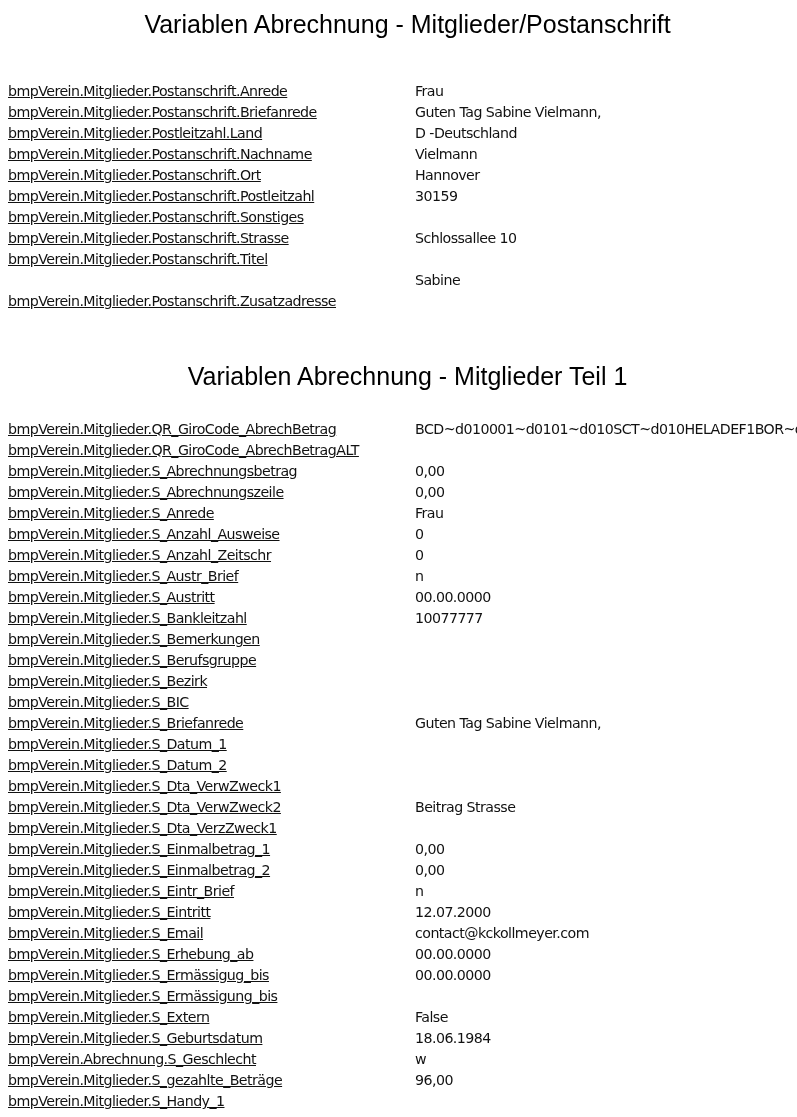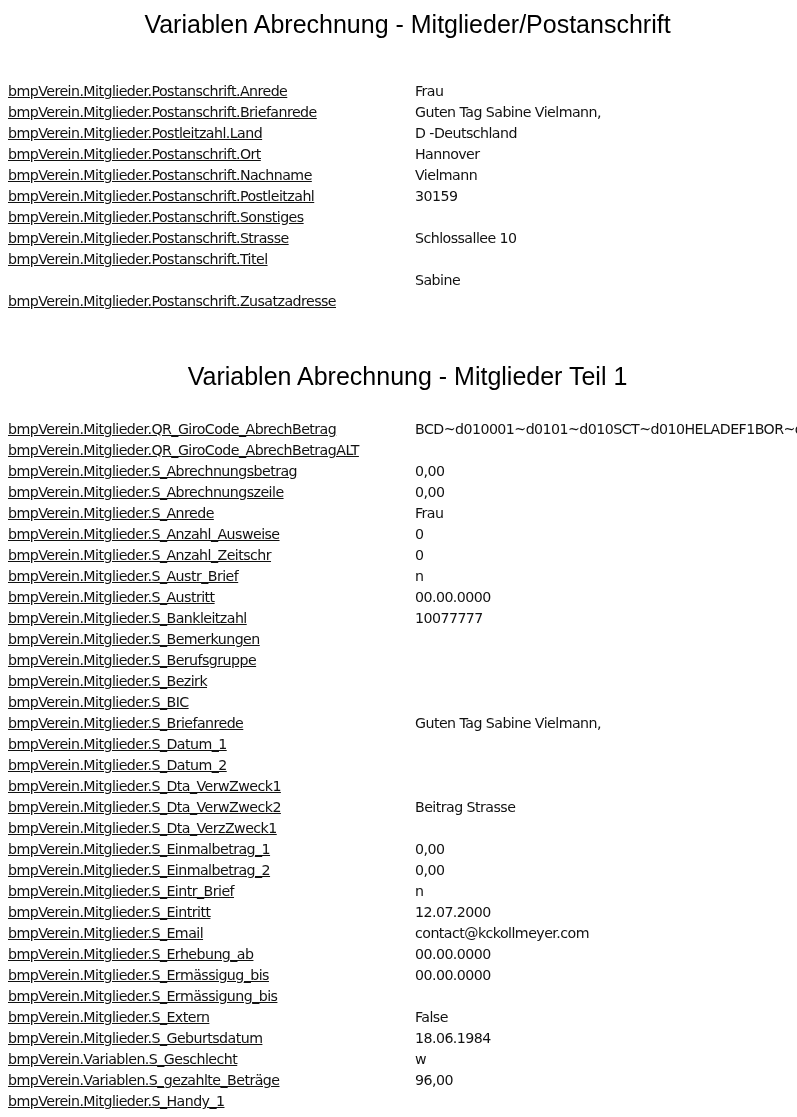--- a/index.html
+++ b/index.html
@@ -27,26 +27,26 @@
     </div>
     <div class="row">
       <span class="k">bmpVerein.Mitglieder.Postanschrift.Briefanrede</span>
       <span class="v">Guten Tag Sabine Vielmann,</span>
     </div>
     <div class="row">
       <span class="k">bmpVerein.Mitglieder.Postleitzahl.Land</span>
       <span class="v">D -Deutschland</span>
     </div>
     <div class="row">
+      <span class="k">bmpVerein.Mitglieder.Postanschrift.Nachname</span>
+      <span class="v">Vielmann</span>
+    </div>
+    <div class="row">
       <span class="k">bmpVerein.Mitglieder.Postanschrift.Ort</span>
       <span class="v">Hannover</span>
-    </div>
-    <div class="row">
-      <span class="k">bmpVerein.Mitglieder.Postanschrift.Nachname</span>
-      <span class="v">Vielmann</span>
     </div>
     <div class="row">
       <span class="k">bmpVerein.Mitglieder.Postanschrift.Postleitzahl</span>
       <span class="v">30159</span>
     </div>
     <div class="row">
       <span class="k">bmpVerein.Mitglieder.Postanschrift.Sonstiges</span>
       <span class="v"></span>
     </div>
     <div class="row">
@@ -182,24 +182,24 @@
     </div>
     <div class="row">
       <span class="k">bmpVerein.Mitglieder.S_Extern</span>
       <span class="v">False</span>
     </div>
     <div class="row">
       <span class="k">bmpVerein.Mitglieder.S_Geburtsdatum</span>
       <span class="v">18.06.1984</span>
     </div>
     <div class="row">
-      <span class="k">bmpVerein.Variablen.S_Geschlecht</span>
+      <span class="k">bmpVerein.Abrechnung.S_Geschlecht</span>
       <span class="v">w</span>
     </div>
     <div class="row">
-      <span class="k">bmpVerein.Variablen.S_gezahlte_Beträge</span>
+      <span class="k">bmpVerein.Mitglieder.S_gezahlte_Beträge</span>
       <span class="v">96,00</span>
     </div>
     <div class="row">
       <span class="k">bmpVerein.Mitglieder.S_Handy_1</span>
       <span class="v"></span>
     </div>
   </div>
 
 </body></html>

